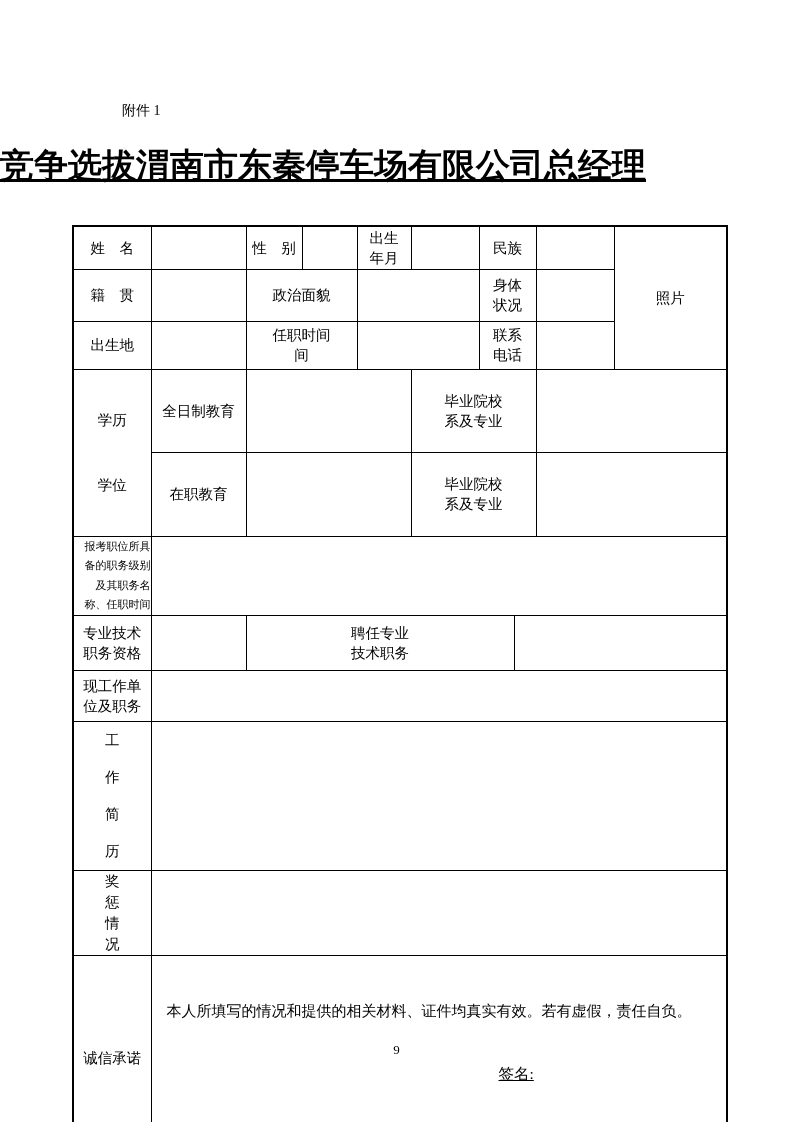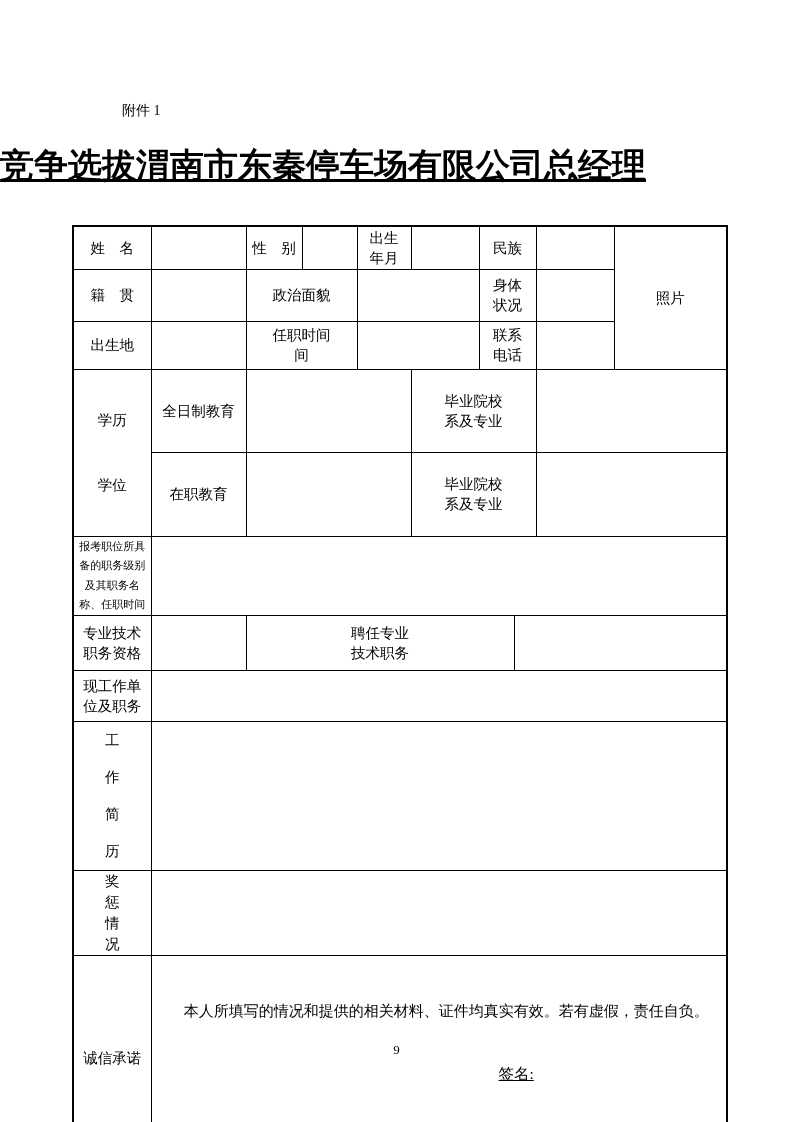--- a/index.html
+++ b/index.html
@@ -30,27 +30,27 @@
     border: 1.5px solid #000;
     font-size: 14.5px; line-height: 20px;
     text-align: center; vertical-align: middle;
     padding: 0; white-space: pre-line;
     overflow: hidden;
   }
 
   .edu-cell { padding: 8px; }
   .edu-cell .half { display: flex; align-items: center; justify-content: center; height: 45px; }
 
-  .small-label { font-size: 11px; line-height: 19.5px; }
+  .small-label { font-size: 11px; line-height: 19.5px; text-align: right; }
 
   .v-resume { line-height: 37px; }
   .v-rewards { line-height: 21px; }
 
   .pledge-cell { vertical-align: top; text-align: left; }
-  .pledge-text { padding: 24px 0 0 15px; font-size: 15px; line-height: 22px; white-space: normal; text-align: center; }
+  .pledge-text { padding: 24px 0 0 15px; font-size: 15px; line-height: 22px; white-space: normal; }
   .pledge-sign { margin-top: 22px; padding-left: 347px; font-size: 15.5px; text-decoration: underline; }
   .pledge-date { margin-top: 17px; padding-left: 380px; font-size: 15.5px; letter-spacing: 4px; }
 
   .page-number {
     position: absolute; left: 0; right: 0; top: 1042px;
     text-align: center; font-size: 13px;
   }
 </style>
 </head>
 <body>

